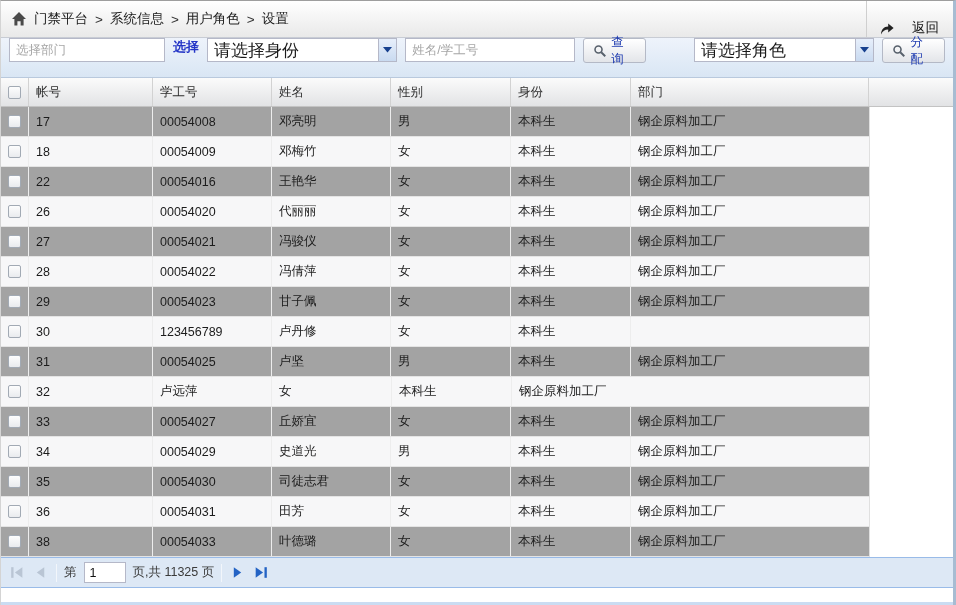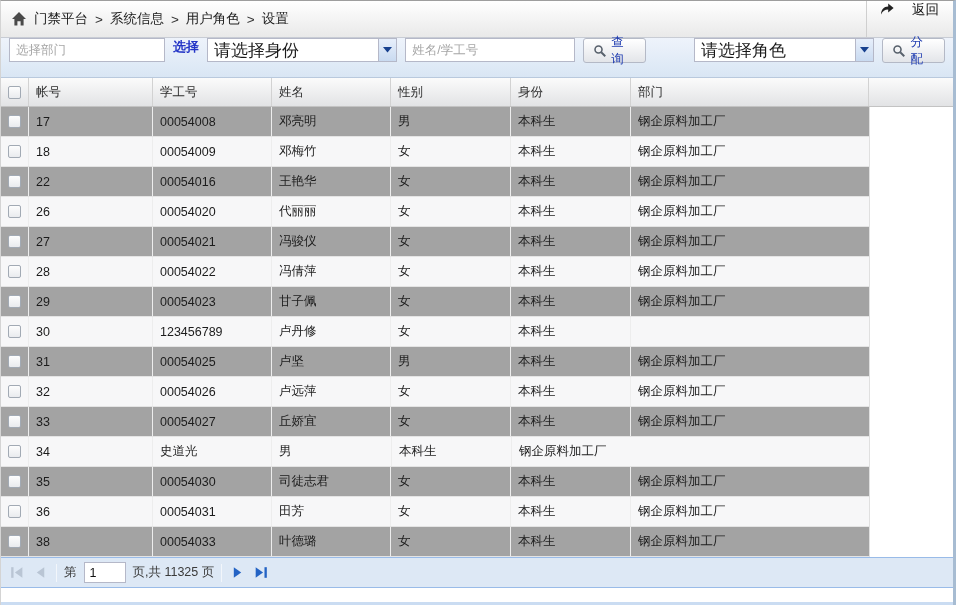--- a/index.html
+++ b/index.html
@@ -11,21 +11,21 @@
   }
   
   .crumb-bar {
     height: 37px; display: flex; align-items: center; padding: 0 0 0 10px;
     background: linear-gradient(#ffffff, #e9e9e9); border-bottom: 1px solid #c8ccd4;
   }
   .home-icon { width: 16px; height: 16px; margin-right: 7px; display: inline-flex; }
   .crumbs { display: flex; align-items: center; gap: 7px; font-size: 13.5px; color: #1c1c1c; }
   .crumb-sep { color: #333; }
   .back-btn {
-    margin-left: auto; height: 100%; display: flex; align-items: flex-start; gap: 17px;
+    margin-left: auto; height: 100%; display: flex; align-items: flex-end; gap: 17px;
     padding: 0 14px 0 12px; border-left: 1px solid #cfcfcf; cursor: pointer;
     font-size: 13.5px; color: #111;
   }
   .back-icon { width: 16px; height: 16px; display: inline-flex; }
   
   .toolbar {
     height: 40px; display: flex; align-items: flex-start; gap: 8px; padding: 0 8px;
     background: linear-gradient(#eef3fb, #d9e6f4); border-bottom: 1px solid #b9c9dd;
   }
   .tb-input {
@@ -285,21 +285,20 @@
       <span class="td c-gender">男</span>
       <span class="td c-identity">本科生</span>
       <span class="td c-dept" style="border-right:none;">钢企原料加工厂</span>
     </div>
 
     <div class="row">
       <span class="td c-check">
         <span class="checkbox"></span>
       </span>
       <span class="td c-account">32</span>
-      <span class="td c-sid">00054026</span>
       <span class="td c-name">卢远萍</span>
       <span class="td c-gender">女</span>
       <span class="td c-identity">本科生</span>
       <span class="td c-dept" style="border-right:none;">钢企原料加工厂</span>
     </div>
 
     <div class="row">
       <span class="td c-check">
         <span class="checkbox"></span>
       </span>
@@ -309,20 +308,21 @@
       <span class="td c-gender">女</span>
       <span class="td c-identity">本科生</span>
       <span class="td c-dept" style="border-right:none;">钢企原料加工厂</span>
     </div>
 
     <div class="row">
       <span class="td c-check">
         <span class="checkbox"></span>
       </span>
       <span class="td c-account">34</span>
+      <span class="td c-sid">00054029</span>
       <span class="td c-name">史道光</span>
       <span class="td c-gender">男</span>
       <span class="td c-identity">本科生</span>
       <span class="td c-dept" style="border-right:none;">钢企原料加工厂</span>
     </div>
 
     <div class="row">
       <span class="td c-check">
         <span class="checkbox"></span>
       </span>

